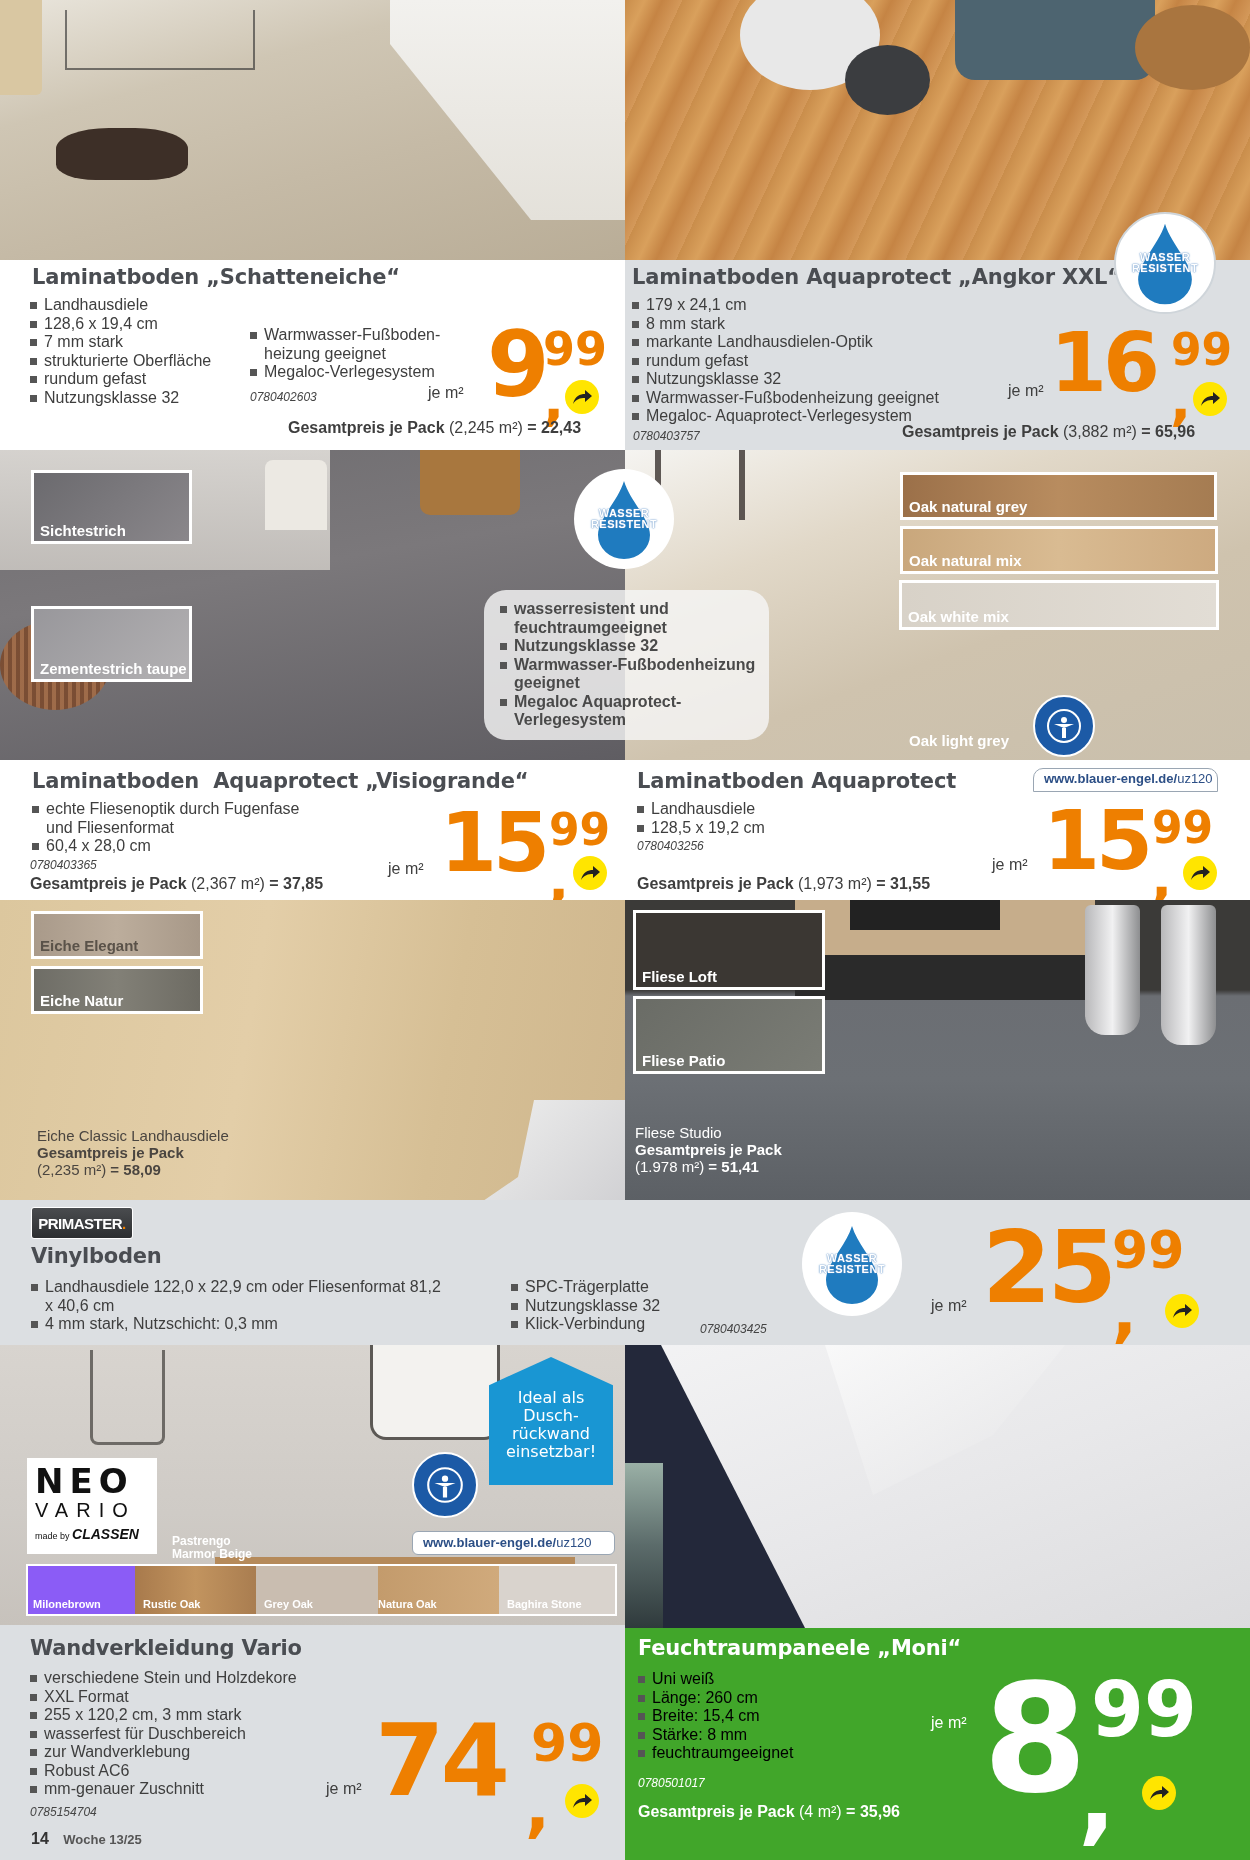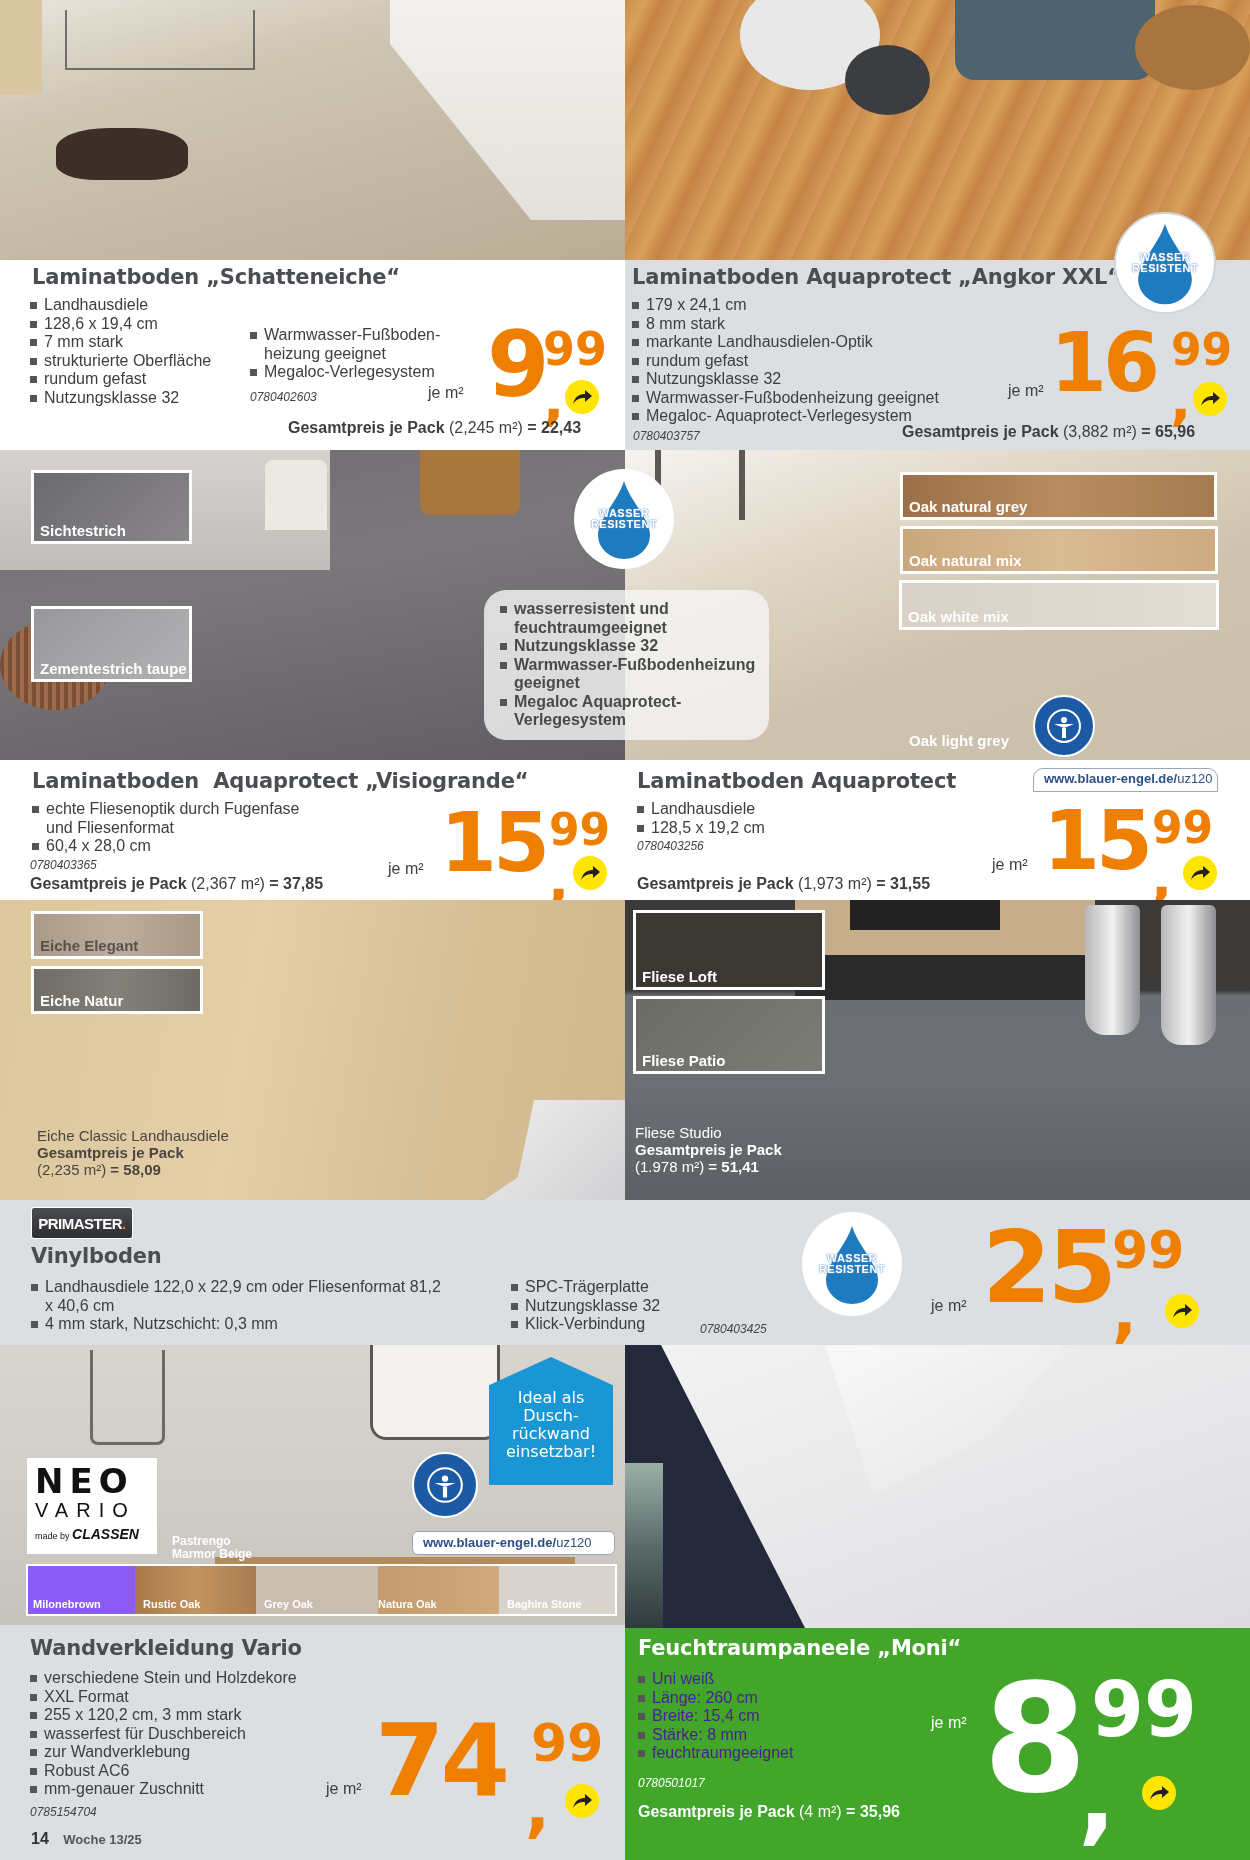--- a/index.html
+++ b/index.html
@@ -362,21 +362,21 @@
       </svg>
   </div>
   <div class="abs" style="left:31px;top:205px;font-size:16px;color:#333;white-space:nowrap;">
     <b>14</b>
     <span style="font-size:13px;font-weight:bold;margin-left:10px;color:#555;">Woche 13/25</span>
   </div>
 </div>
 
 <div class="abs" style="left:625px;top:1628px;width:625px;height:232px;background:#41a62a;">
   <div class="abs title" style="left:13px;top:8px;color:#fff;">Feuchtraumpaneele „Moni“</div>
-  <ul class="abs bul" style="left:11px;top:42px;color:#4c1d95;">
+  <ul class="abs bul" style="left:11px;top:42px;color:#000000;">
     <li>Uni weiß</li>
     <li>Länge: 260 cm</li>
     <li>Breite: 15,4 cm</li>
     <li>Stärke: 8 mm</li>
     <li>feuchtraumgeeignet</li>
   </ul>
   <div class="abs sku" style="left:13px;top:148px;color:#fff;">0780501017</div>
   <div class="abs jem" style="left:306px;top:86px;color:#fff;">je m²</div>
   <div class="abs price" style="left:358px;top:36px;width:260px;height:180px;color:#fff;">
     <span class="main" style="font-size:150px;">8</span>

